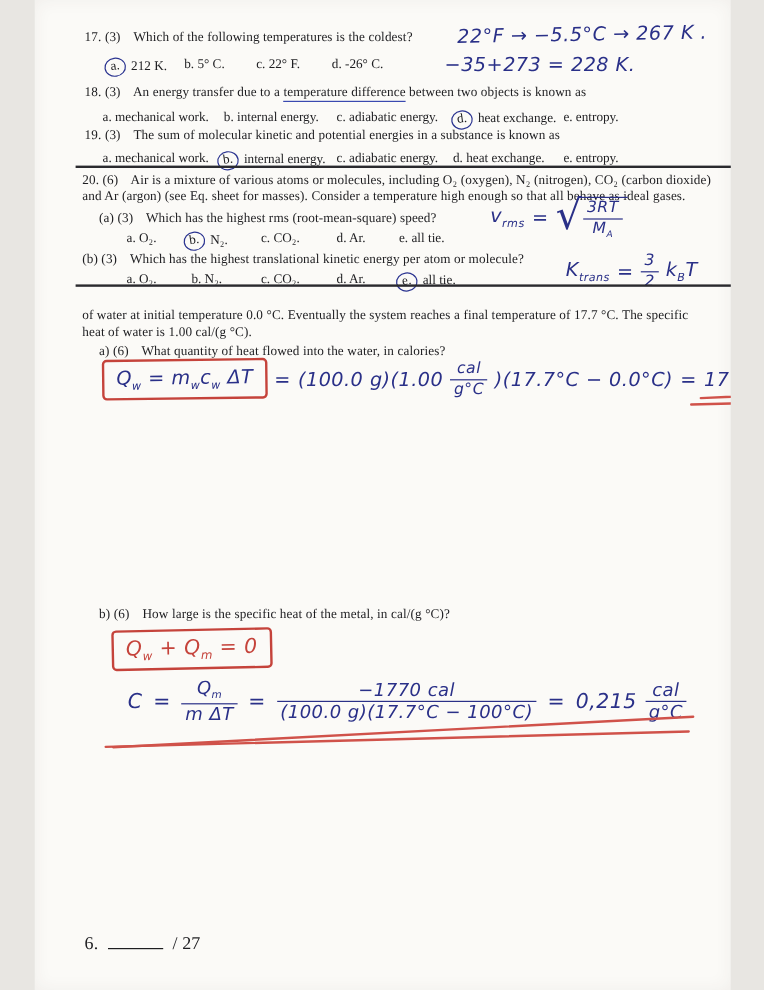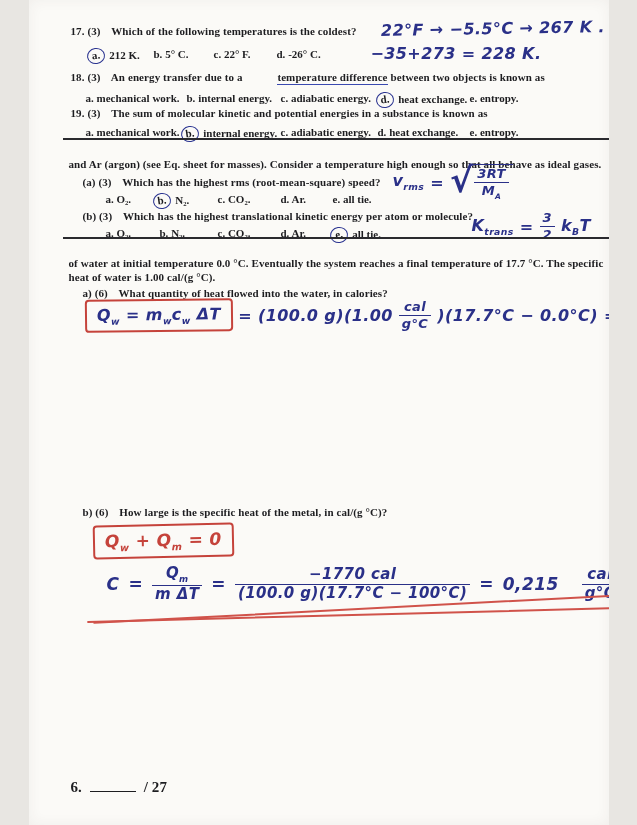--- a/index.html
+++ b/index.html
@@ -2,33 +2,32 @@
 <html><head>
 <meta charset="utf-8">
 <style>
   html,body { margin:0; padding:0; background:#e8e6e2; }
   .page {
     position:relative; width:580px; height:825px; margin:0 auto;
     background:#fbfaf7; overflow:hidden;
     box-shadow: inset 0 0 14px rgba(60,55,45,0.06);
     font-family:"Liberation Serif","DejaVu Serif",serif;
     color:#1d1d20;
-    font-weight:bold;
   }
   .pt { position:absolute; font-size:11px; white-space:nowrap; letter-spacing:0.1px; }
   .qnum { margin-right:8px; }
   .row { position:absolute; left:0; width:637px; height:18px; font-size:11px; }
   .opt { position:absolute; white-space:nowrap; }
   .circ {
     display:inline-block; min-width:12px; height:14px; padding:0 2px;
     border:1.6px solid #2a3390; border-radius:50%;
     text-align:center; line-height:13px; transform:rotate(-8deg);
     margin-right:2px;
   }
-  .blue-underline { border-bottom:1.6px solid #3a49b0; padding-bottom:0.5px;margin-left:32px; }
+  .blue-underline { border-bottom:1.6px solid #3a49b0; padding-bottom:0.5px; }
   .divider { position:absolute; left:34px; width:578px; height:2px; background:#2a2a2e; }
 
   
   .hw {
     position:absolute; font-family:"DejaVu Sans",sans-serif; font-style:italic;
     color:#2a3088; white-space:nowrap; letter-spacing:0.4px; font-size:16px;
   }
   .hw sub { font-size:0.58em; font-style:italic; }
   .hw-red { color:#c5433b; }
   .hwflex { display:flex; align-items:center; gap:6px; }
@@ -130,20 +129,24 @@
       <span>heat exchange.</span>
     </span>
     <span class="opt" style="left:441px">
       <span>e.</span>
       <span>entropy.</span>
     </span>
   </div>
 
   <div class="divider" style="top:138px"></div>
 
+  <div class="pt" style="left:40px; top:144px">
+    <span class="qnum">20. (6)</span>
+    <span>Air is a mixture of various atoms or molecules, including O₂ (oxygen), N₂ (nitrogen), CO₂ (carbon dioxide)</span>
+  </div>
   <div class="pt" style="left:40px; top:158px">and Ar (argon) (see Eq. sheet for masses). Consider a temperature high enough so that all behave as ideal gases.</div>
 
   <div class="pt" style="left:54px; top:176px">
     <span class="qnum">(a) (3)</span>
     <span>Which has the highest rms (root-mean-square) speed?</span>
   </div>
   <div class="row" style="top:193px">
     <span class="opt" style="left:77px">
       <span>a.</span>
       <span>O₂.</span>
@@ -159,35 +162,35 @@
     <span class="opt" style="left:252px">
       <span>d.</span>
       <span>Ar.</span>
     </span>
     <span class="opt" style="left:304px">
       <span>e.</span>
       <span>all tie.</span>
     </span>
   </div>
 
-  <div class="hw hwflex" style="left:364px; top:164px">
+  <div class="hw hwflex" style="left:380px; top:164px">
     <span><span>v</span><sub>rms</sub></span>
     <span>=</span>
     <span class="sqrt">
       <span class="sqrt-sign">√</span>
       <span class="sqrt-body">
         <span class="hfrac">
           <span class="fn">3RT</span>
           <span class="fd"><span>M</span><sub>A</sub></span>
         </span>
       </span>
     </span>
   </div>
 
-  <div class="pt" style="left:54px; top:210px">
+  <div class="pt" style="left:40px; top:210px">
     <span class="qnum">(b) (3)</span>
     <span>Which has the highest translational kinetic energy per atom or molecule?</span>
   </div>
   <div class="row" style="top:227px">
     <span class="opt" style="left:77px">
       <span>a.</span>
       <span>O₂.</span>
     </span>
     <span class="opt" style="left:131px">
       <span>b.</span>
@@ -264,21 +267,21 @@
     <span class="hfrac" style="font-size:15px">
       <span class="fn"><span>Q</span><sub>m</sub></span>
       <span class="fd">m ΔT</span>
     </span>
     <span>=</span>
     <span class="hfrac" style="font-size:15px">
       <span class="fn">−1770 cal</span>
       <span class="fd">(100.0 g)(17.7°C − 100°C)</span>
     </span>
     <span>=</span>
-    <span class="u2b hwflex" style="gap:23px">
+    <span class="u2b hwflex" style="gap:7px">
       <span>0,215</span>
       <span class="hfrac" style="font-size:15px">
         <span class="fn">cal</span>
         <span class="fd">g°C</span>
       </span>
     </span>
   </div>
 
   <div class="pt" style="left:42px; top:779px; font-size:15px">
     <span>6.</span>

